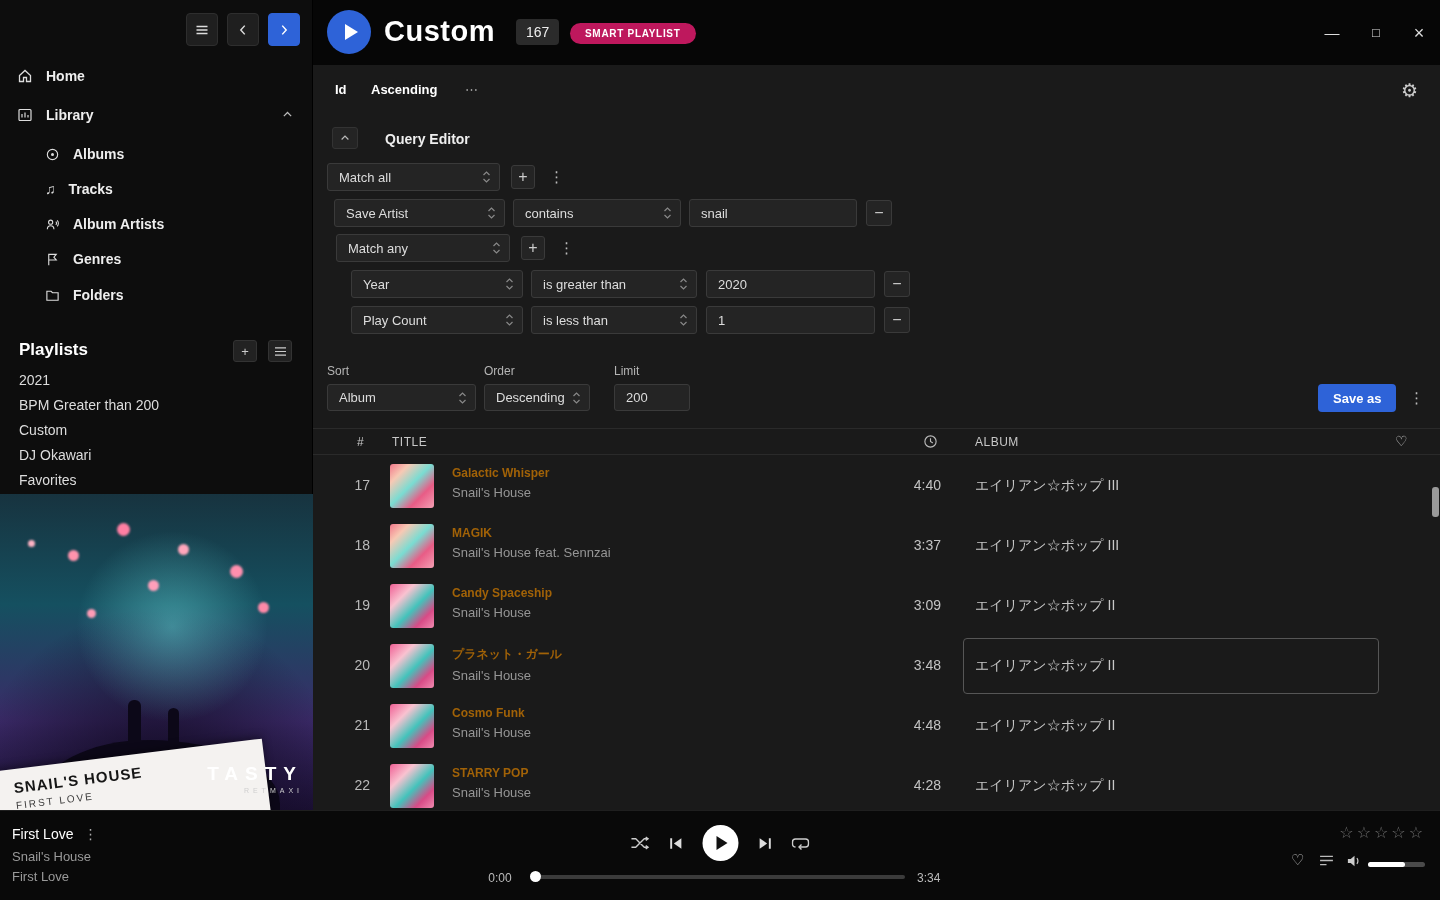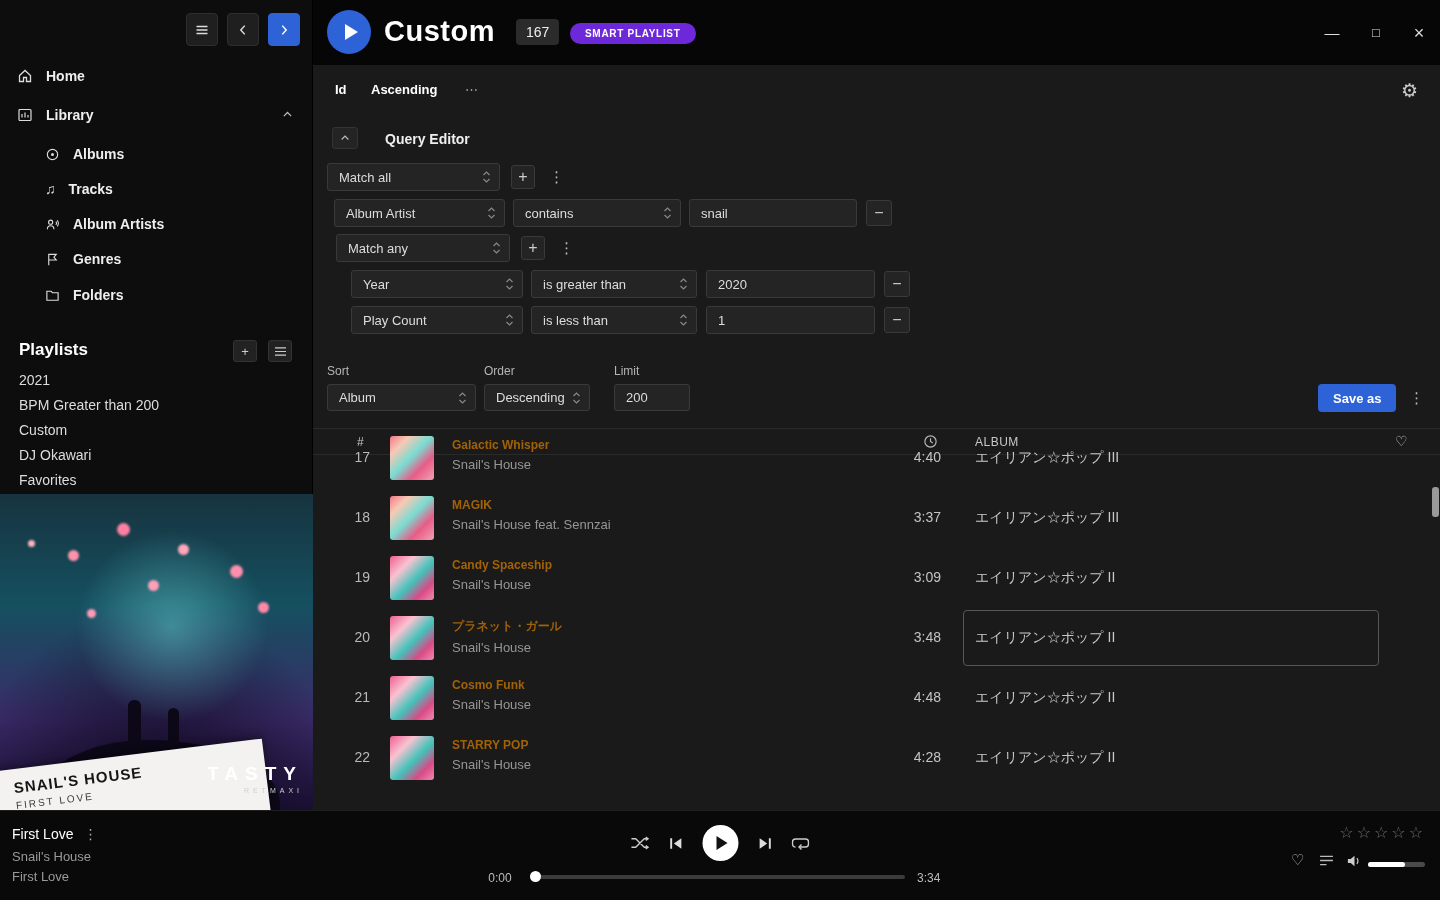--- a/index.html
+++ b/index.html
@@ -40,39 +40,39 @@
   .tasty .t1 { color:#fff; font-size:19px; font-weight:bold; letter-spacing:7px; }
   .tasty .t2 { color:#cfcfcf; font-size:7px; letter-spacing:4px; margin-top:2px; }
 
   
   .main { position:absolute; left:313px; top:0; width:1127px; height:810px; background:#1a1a1a; overflow:hidden; }
   .main-top { position:absolute; left:0; top:0; width:100%; height:65px; background:#060606; }
   .play-big { position:absolute; left:14px; top:10px; width:44px; height:44px; border-radius:50%; background:#2e63d8; display:flex; align-items:center; justify-content:center; cursor:pointer; }
   .play-big .tri { width:0; height:0; border-left:13px solid #fff; border-top:8px solid transparent; border-bottom:8px solid transparent; margin-left:4px; }
   .page-title { position:absolute; left:71px; top:15px; color:#fff; font-size:29px; font-weight:bold; letter-spacing:.5px; }
   .count-badge { position:absolute; left:203px; top:19px; background:#2b2b2b; border-radius:4px; padding:5px 10px; color:#eee; font-size:14px; }
-  .smart-badge { position:absolute; left:257px; top:23px; background:#6d28d9; border-radius:11px; padding:5px 15px; color:#fff; font-size:10px; font-weight:bold; letter-spacing:.7px; }
+  .smart-badge { position:absolute; left:257px; top:23px; background:#be185d; border-radius:11px; padding:5px 15px; color:#fff; font-size:10px; font-weight:bold; letter-spacing:.7px; }
   .win-btn { position:absolute; top:22px; width:26px; height:22px; color:#ddd; font-size:15px; text-align:center; line-height:22px; cursor:pointer; }
 
   .sort-row { position:absolute; top:82px; color:#fff; font-size:13px; font-weight:bold; cursor:pointer; }
   .gear { position:absolute; left:1088px; top:79px; color:#ccc; font-size:19px; cursor:pointer; }
 
   .qe-collapse { position:absolute; left:19px; top:127px; width:26px; height:22px; background:#242424; border:1px solid #333; border-radius:3px; display:flex; align-items:center; justify-content:center; cursor:pointer; }
   .qe-title { position:absolute; left:72px; top:131px; color:#eee; font-size:14px; font-weight:bold; }
 
   .sel { position:absolute; height:28px; background:#242424; border:1px solid #3a3a3a; border-radius:3px; display:flex; align-items:center; justify-content:space-between; padding:0 8px 0 11px; color:#ddd; font-size:13px; cursor:pointer; }
   .inp { position:absolute; height:28px; background:#242424; border:1px solid #3a3a3a; border-radius:3px; padding:0 11px; color:#ddd; font-size:13px; font-family:inherit; outline:none; }
   .sq-btn { position:absolute; background:#242424; border:1px solid #3a3a3a; border-radius:3px; color:#ccc; display:flex; align-items:center; justify-content:center; cursor:pointer; }
   .kebab { position:absolute; color:#bbb; font-size:15px; cursor:pointer; }
   .field-label { position:absolute; top:364px; color:#b5b5b5; font-size:12px; }
   .save-btn { position:absolute; left:1005px; top:384px; height:27px; background:#2e63d8; border-radius:4px; color:#fff; font-size:13px; font-weight:bold; padding:14px 15px; display:flex; align-items:center; cursor:pointer; }
 
   
   .thead { position:absolute; left:0; top:428px; width:100%; height:27px; border-top:1px solid #2a2a2a; border-bottom:1px solid #2a2a2a; color:#c8c8c8; font-size:12px; letter-spacing:.5px; }
-  .trows { position:absolute; left:0; top:428px; width:100%; height:418px; overflow:hidden; }
+  .trows { position:absolute; left:0; top:456px; width:100%; height:418px; overflow:hidden; }
   .trow { position:relative; height:60px; cursor:pointer; }
   .num { position:absolute; left:20px; top:21px; width:37px; text-align:right; color:#b9b9b9; font-size:14px; }
   .thumb { position:absolute; left:77px; top:8px; width:44px; height:44px; border-radius:3px; }
   .art3 { background:linear-gradient(135deg,#f2788a 0%,#f7c9b4 22%,#7adcd2 48%,#e85c86 72%,#f4a0b4 100%); }
   .art2 { background:linear-gradient(135deg,#ef5f94 0%,#f9c2d0 28%,#43c3bb 55%,#d84a86 78%,#f08bb0 100%); }
   .tinfo { position:absolute; left:139px; top:10px; }
   .ttitle { color:#a16207; font-size:12px; margin-bottom:5px;font-weight:bold; }
   .tartist { color:#969696; font-size:13px; }
   .dur { position:absolute; left:558px; top:21px; width:70px; text-align:right; color:#c4c4c4; font-size:14px; }
   .talbum { position:absolute; left:662px; top:21px; color:#c8c8c8; font-size:14px; }
@@ -254,21 +254,21 @@
             <path d="M1.5 9 L4.5 12 L7.5 9" stroke="#888" stroke-width="1.2" fill="none"></path>
           </svg>
         </span>
     </div>
     <div class="sq-btn" style="left:198px; top:165px; width:24px; height:24px; font-size:16px">
         <span>+</span>
       </div>
     <div class="kebab" style="left:236px; top:168px"><span>⋮</span></div>
 
     <div class="sel" style="left:21px; top:199px; width:171px">
-      <span>Album Artist</span>
+      <span>Save Artist</span>
       <span class="icon">
           <svg width="9" height="14" viewBox="0 0 9 14">
             <path d="M1.5 5 L4.5 2 L7.5 5" stroke="#888" stroke-width="1.2" fill="none"></path>
             <path d="M1.5 9 L4.5 12 L7.5 9" stroke="#888" stroke-width="1.2" fill="none"></path>
           </svg>
         </span>
     </div>
     <div class="sel" style="left:200px; top:199px; width:168px">
       <span>contains</span>
       <span class="icon">

